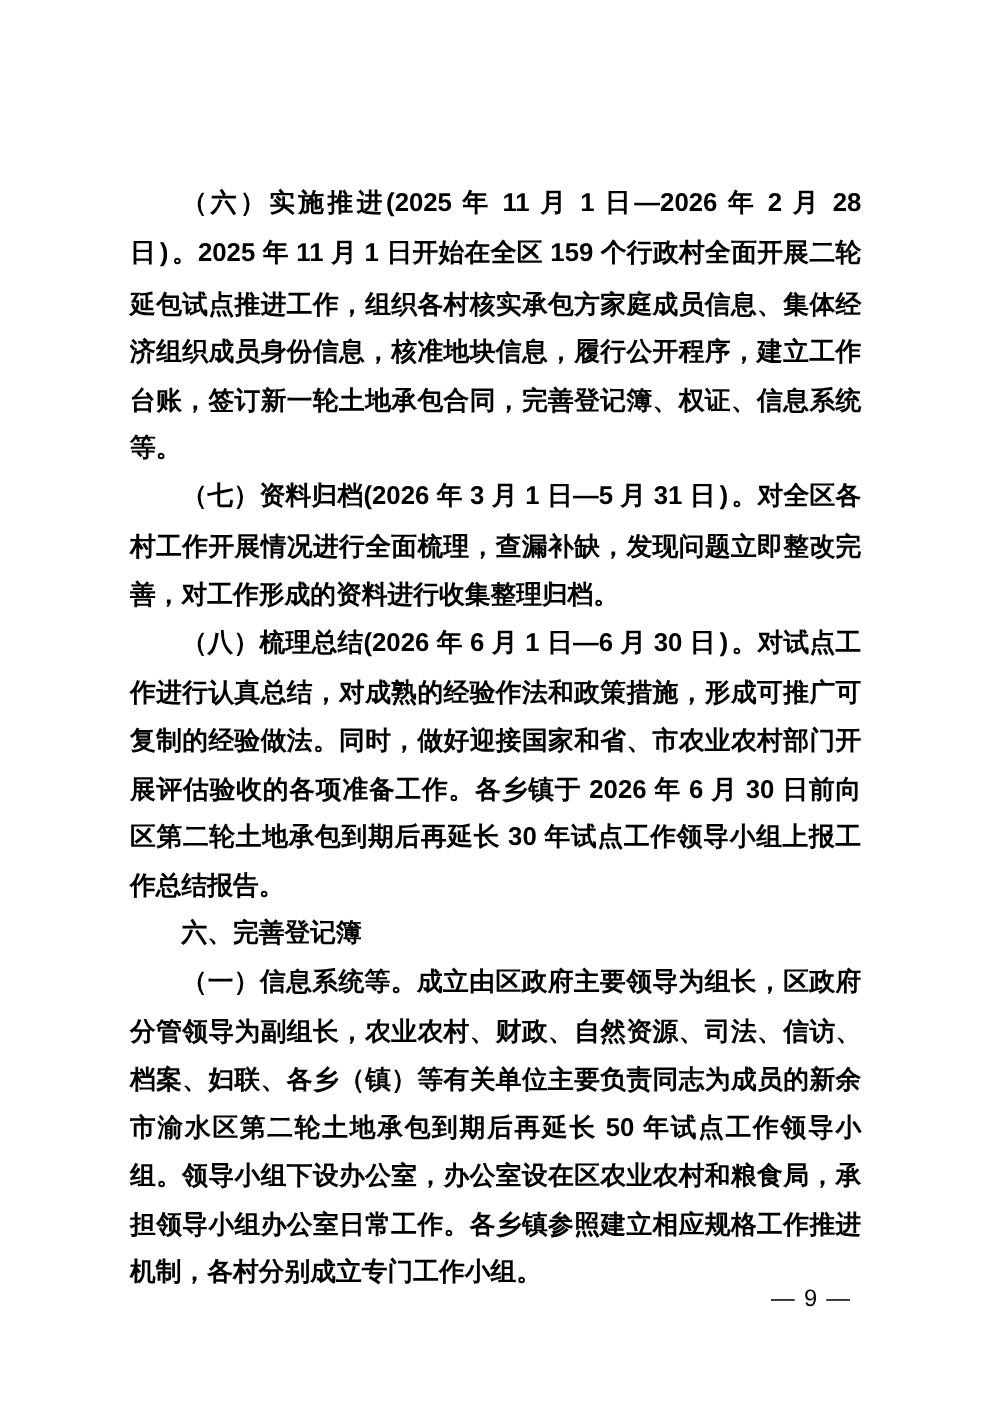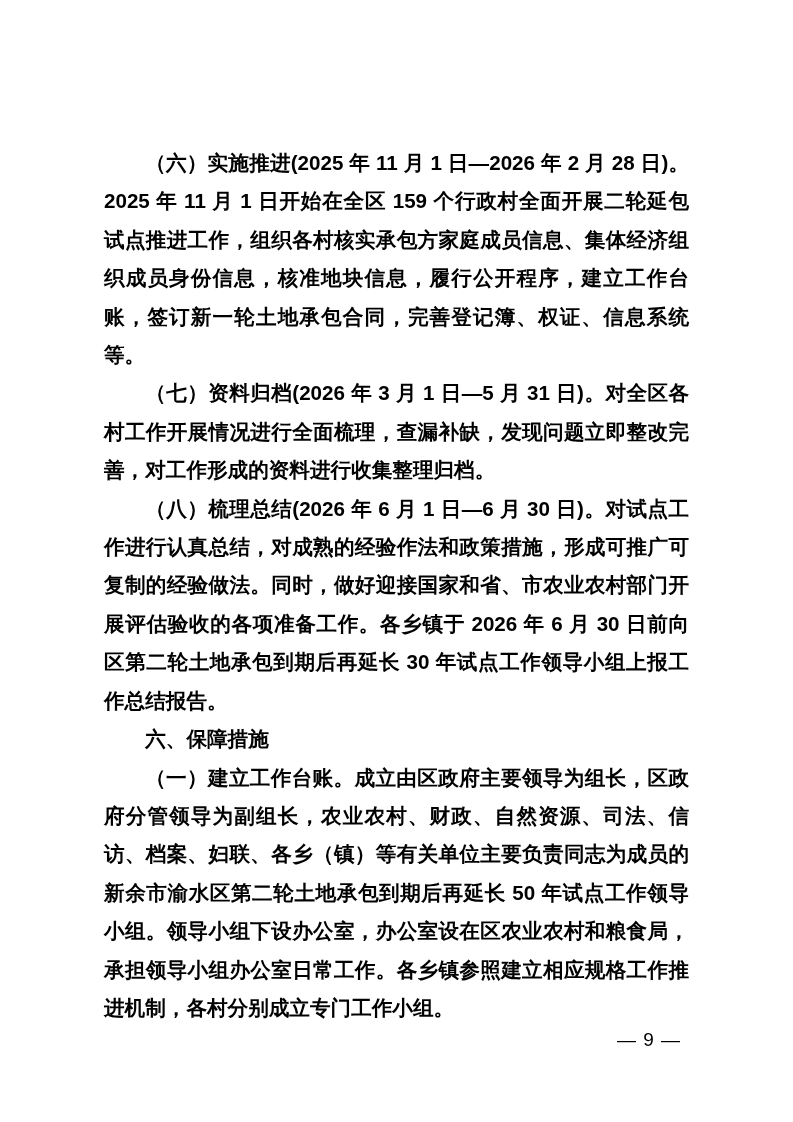--- a/index.html
+++ b/index.html
@@ -26,36 +26,36 @@
     margin: 0;
     padding: 0;
     font-size: 20.6px;
     line-height: 38.4px;
     text-align: justify;
     text-justify: inter-character;
     text-indent: 2em;
     word-break: break-all;
   }
   .run { font-weight: 700; }
-  .run.bold { font-weight: 700; }
+  .run.bold { font-weight: 700; font-family: Liberation Mono, monospace; }
   .footer-pagenum {
     position: absolute;
     top: 1028px;
     right: 112px;
     font-size: 19px;
     line-height: 24px;
     letter-spacing: 1px;
     color: #000000;
   }
 </style>
 </head>
 <body>
 
 <div class="page">
   <div class="text-block">
       <p class="para"><span class="run bold">（六）实施推进</span><span class="run">(2025 </span><span class="run bold">年</span><span class="run"> 11 </span><span class="run bold">月</span><span class="run"> 1 </span><span class="run bold">日</span><span class="run">—2026 </span><span class="run bold">年</span><span class="run"> 2 </span><span class="run bold">月</span><span class="run"> 28 </span><span class="run bold">日</span><span class="run bold">)。</span><span class="run">2025 年 11 月 1 日开始在全区 159 个行政村全面开展二轮延包试点推进工作，组织各村核实承包方家庭成员信息、集体经济组织成员身份信息，核准地块信息，履行公开程序，建立工作台账，签订新一轮土地承包合同，完善登记簿、权证、信息系统等。</span></p>
       <p class="para"><span class="run bold">（七）资料归档</span><span class="run">(2026 </span><span class="run bold">年</span><span class="run"> 3 </span><span class="run bold">月</span><span class="run"> 1 </span><span class="run bold">日</span><span class="run">—5 </span><span class="run bold">月</span><span class="run"> 31 </span><span class="run bold">日</span><span class="run bold">)。</span><span class="run">对全区各村工作开展情况进行全面梳理，查漏补缺，发现问题立即整改完善，对工作形成的资料进行收集整理归档。</span></p>
       <p class="para"><span class="run bold">（八）梳理总结</span><span class="run">(2026 </span><span class="run bold">年</span><span class="run"> 6 </span><span class="run bold">月</span><span class="run"> 1 </span><span class="run bold">日</span><span class="run">—6 </span><span class="run bold">月</span><span class="run"> 30 </span><span class="run bold">日</span><span class="run bold">)。</span><span class="run">对试点工作进行认真总结，对成熟的经验作法和政策措施，形成可推广可复制的经验做法。同时，做好迎接国家和省、市农业农村部门开展评估验收的各项准备工作。各乡镇于 2026 年 6 月 30 日前向区第二轮土地承包到期后再延长 30 年试点工作领导小组上报工作总结报告。</span></p>
-      <p class="para"><span class="run">六、保障措施</span></p>
-      <p class="para"><span class="run bold">（一）建立工作台账。</span><span class="run">成立由区政府主要领导为组长，区政府分管领导为副组长，农业农村、财政、自然资源、司法、信访、档案、妇联、各乡（镇）等有关单位主要负责同志为成员的新余市渝水区第二轮土地承包到期后再延长 50 年试点工作领导小组。领导小组下设办公室，办公室设在区农业农村和粮食局，承担领导小组办公室日常工作。各乡镇参照建立相应规格工作推进机制，各村分别成立专门工作小组。</span></p>
+      <p class="para"><span class="run">六、完善登记簿</span></p>
+      <p class="para"><span class="run bold">（一）信息系统等。</span><span class="run">成立由区政府主要领导为组长，区政府分管领导为副组长，农业农村、财政、自然资源、司法、信访、档案、妇联、各乡（镇）等有关单位主要负责同志为成员的新余市渝水区第二轮土地承包到期后再延长 50 年试点工作领导小组。领导小组下设办公室，办公室设在区农业农村和粮食局，承担领导小组办公室日常工作。各乡镇参照建立相应规格工作推进机制，各村分别成立专门工作小组。</span></p>
     </div>
   <div class="footer-pagenum">— 9 —</div>
 </div>
 
 </body></html>

